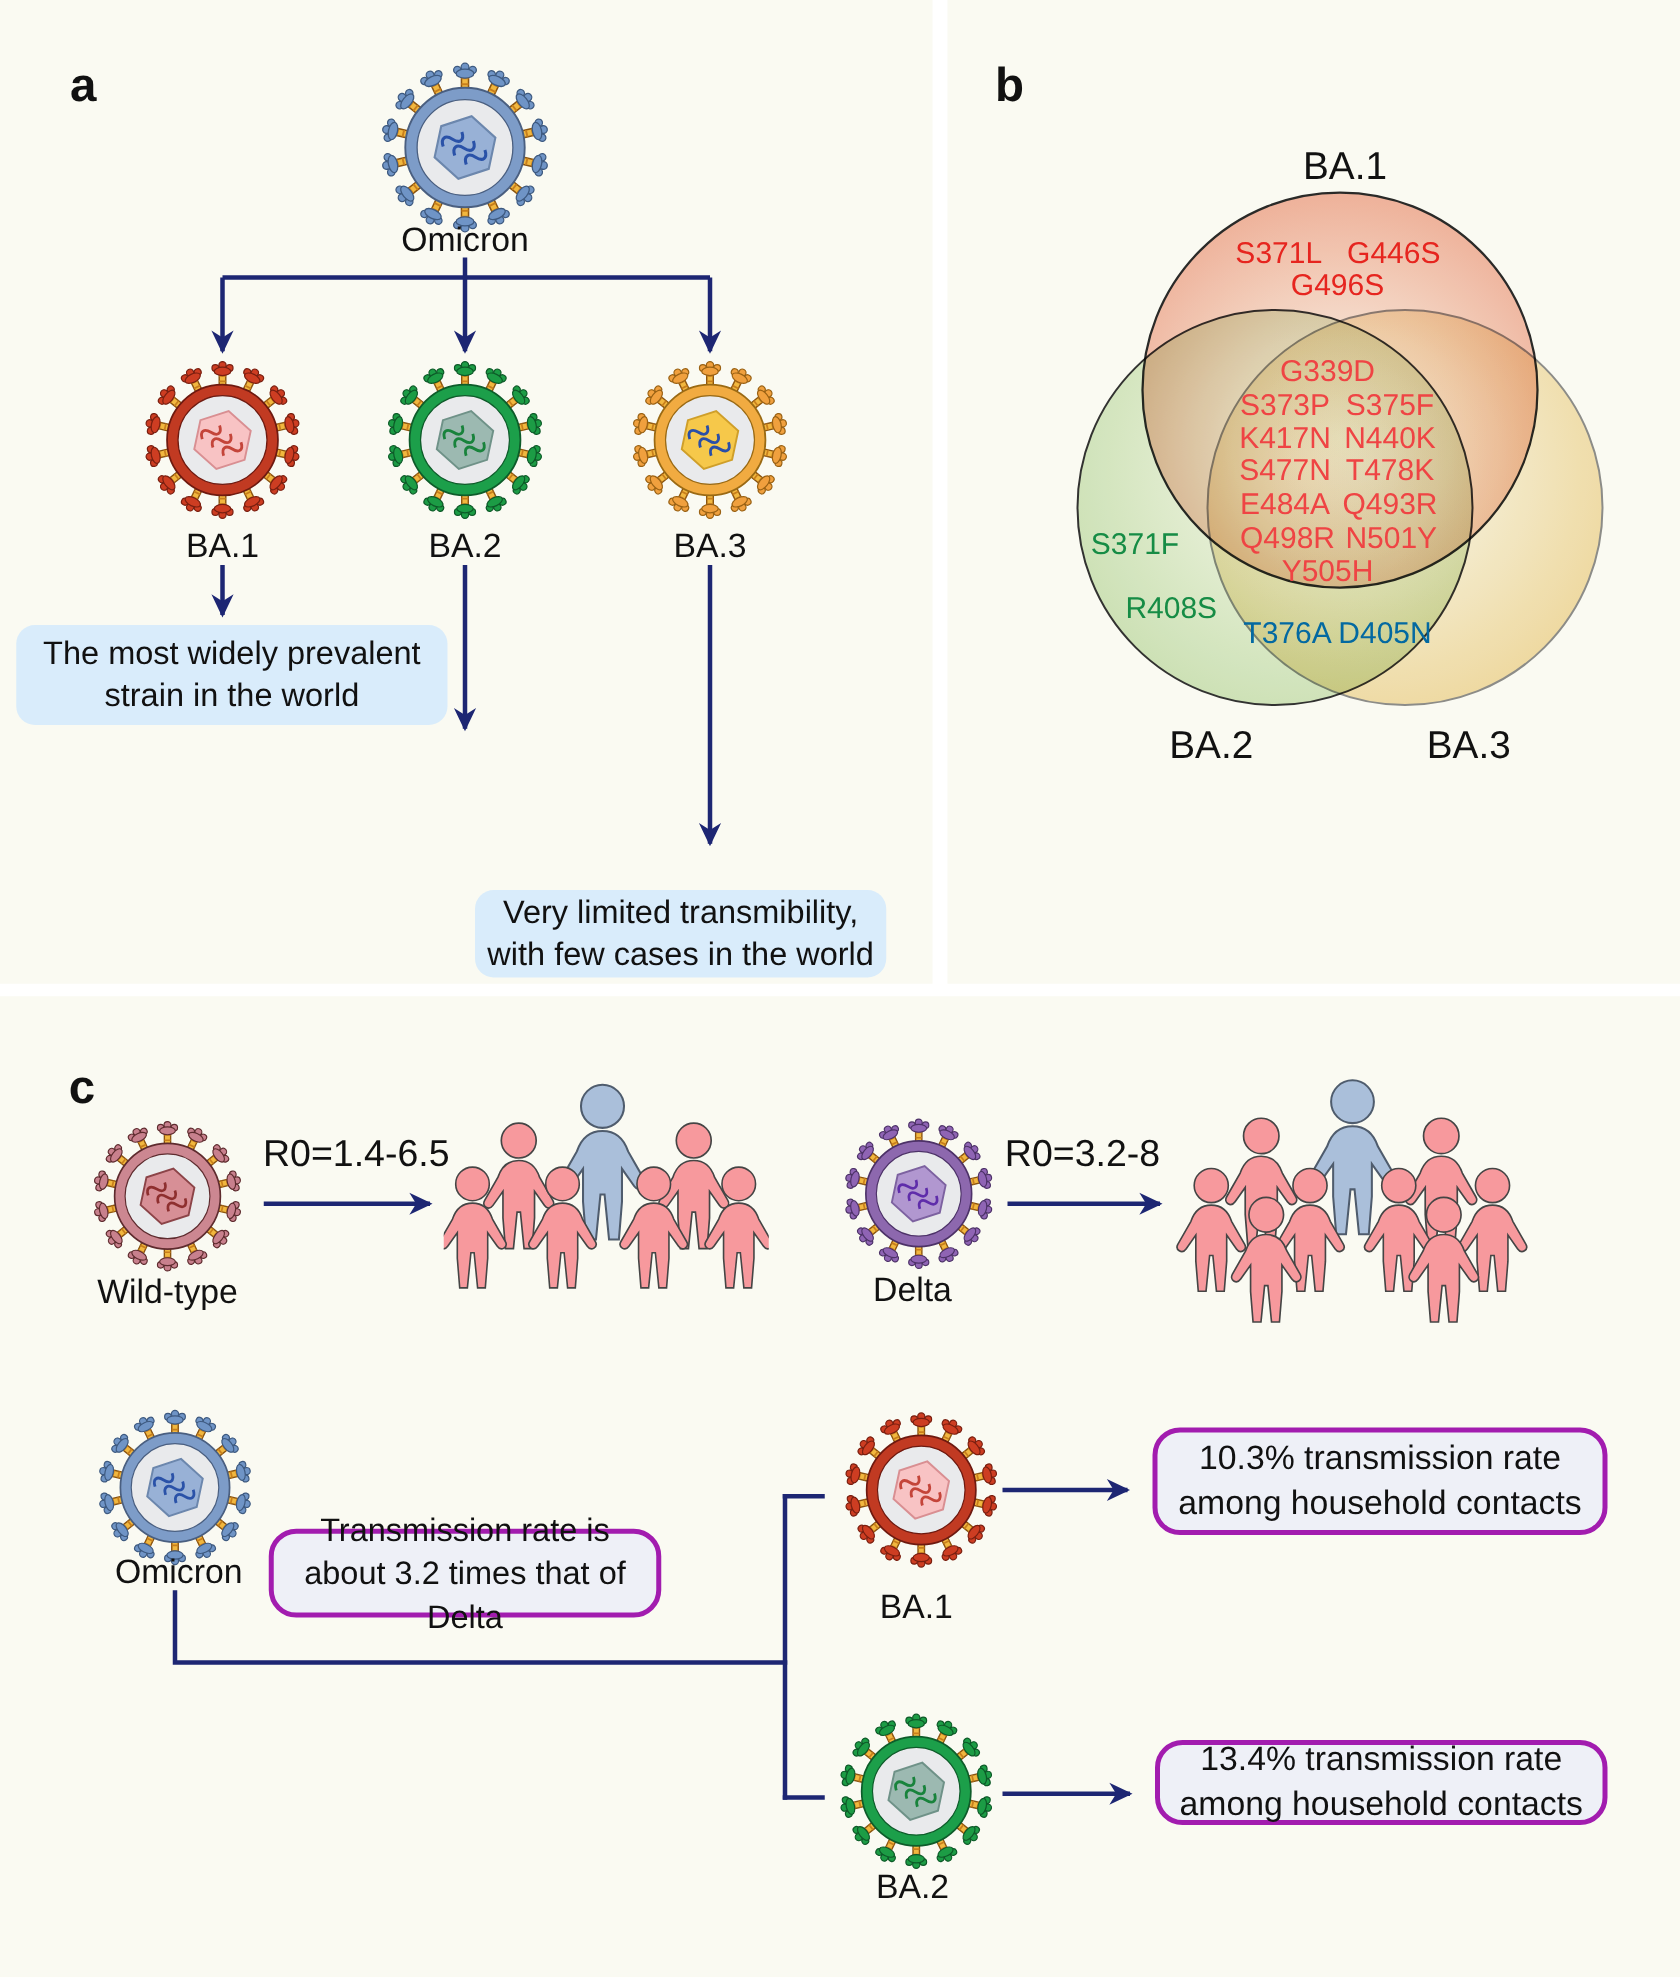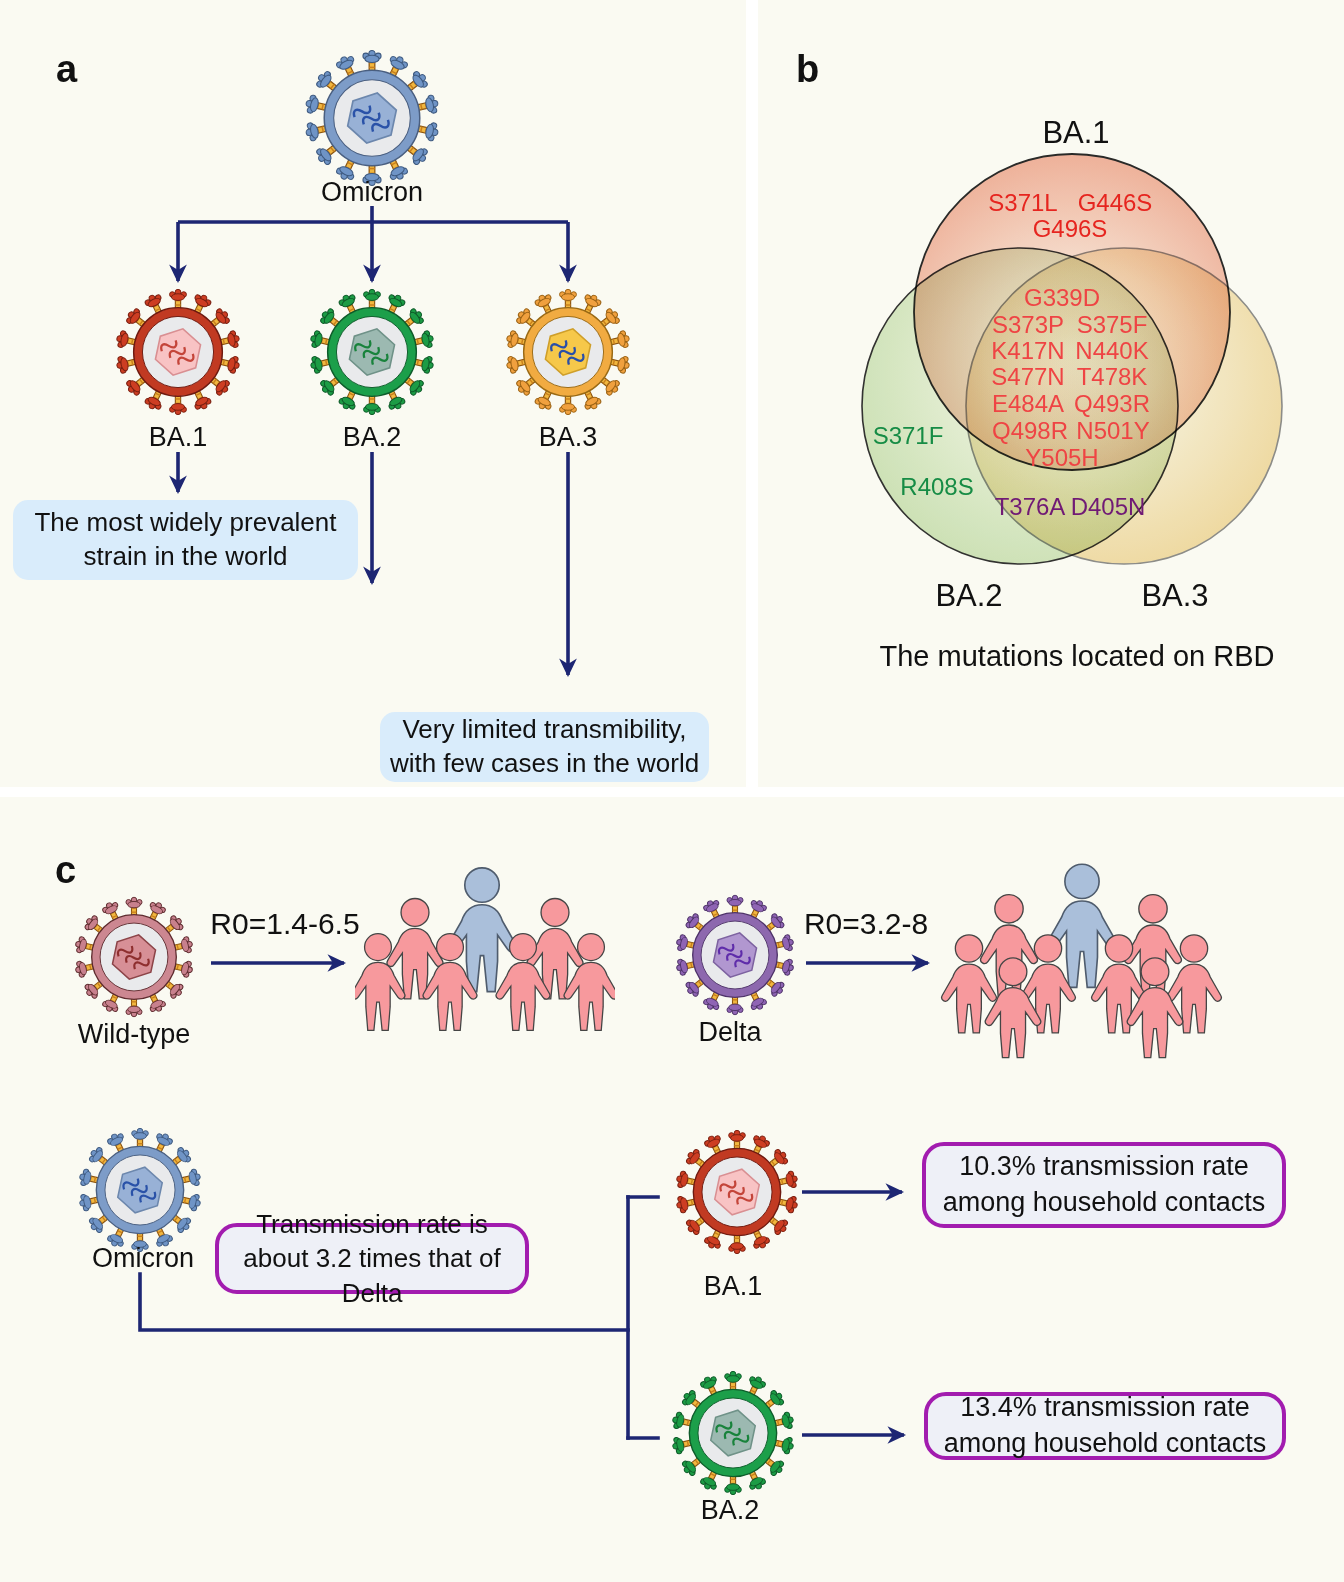--- a/index.html
+++ b/index.html
@@ -19,21 +19,21 @@
              justify-content:center;}
   .note-framed{background:#eef0f7;border:4px solid #a21caf;border-radius:22px;
                font-size:27px;line-height:1.32;white-space:pre-line;text-align:center;
                display:flex;align-items:center;justify-content:center;box-sizing:border-box;}
   .venn-label{font-size:31px;white-space:nowrap;}
   .venn-caption{font-size:29px;white-space:nowrap;}
   .mut{position:absolute;transform:translate(-50%,-50%);font-size:24px;white-space:nowrap;}
   .mut-ba1{color:#e6251f;}
   .mut-shared{color:#ef4444;}
   .mut-ba2{color:#168c45;}
-  .mut-ba23{color:#701a75;}
+  .mut-ba23{color:#0369a1;}
   .venn-circle{mix-blend-mode:multiply;}
   .person-pink{fill:#f7999d;stroke:#454545;}
   .person-blue{fill:#aabfda;stroke:#4f5c6d;}
   svg{display:block;}
 </style>
 </head>
 <body>
 
 <svg width="0" height="0" style="position:absolute" aria-hidden="true">
   <defs>
@@ -810,21 +810,20 @@
     <span class="mut mut-shared" style="left:272px;top:431px;">Q498R</span>
     <span class="mut mut-shared" style="left:355px;top:431px;">N501Y</span>
     <span class="mut mut-shared" style="left:304px;top:458px;">Y505H</span>
 
     <span class="mut mut-ba2" style="left:150px;top:436px;">S371F</span>
     <span class="mut mut-ba2" style="left:179px;top:487px;">R408S</span>
 
     <span class="mut mut-ba23" style="left:272px;top:507px;">T376A</span>
     <span class="mut mut-ba23" style="left:350px;top:507px;">D405N</span>
 
-    <div class="abs ctr venn-caption" style="left:319px;top:656px;">The mutations located on RBD</div>
   </div>
 
   <div id="panel-c" class="panel">
     <div class="abs panel-letter" style="left:55px;top:52px;">c</div>
 
     <svg class="abs" style="left:0;top:0;" width="1344" height="785">
       <defs>
         <marker id="arwC" viewBox="0 0 10 10" refX="8.6" refY="5" markerWidth="5.6" markerHeight="5.6" orient="auto-start-reverse">
           <path d="M0.4,0.6 L9.6,5 L0.4,9.4 L3.1,5 Z" fill="#1d2673"></path>
         </marker>

